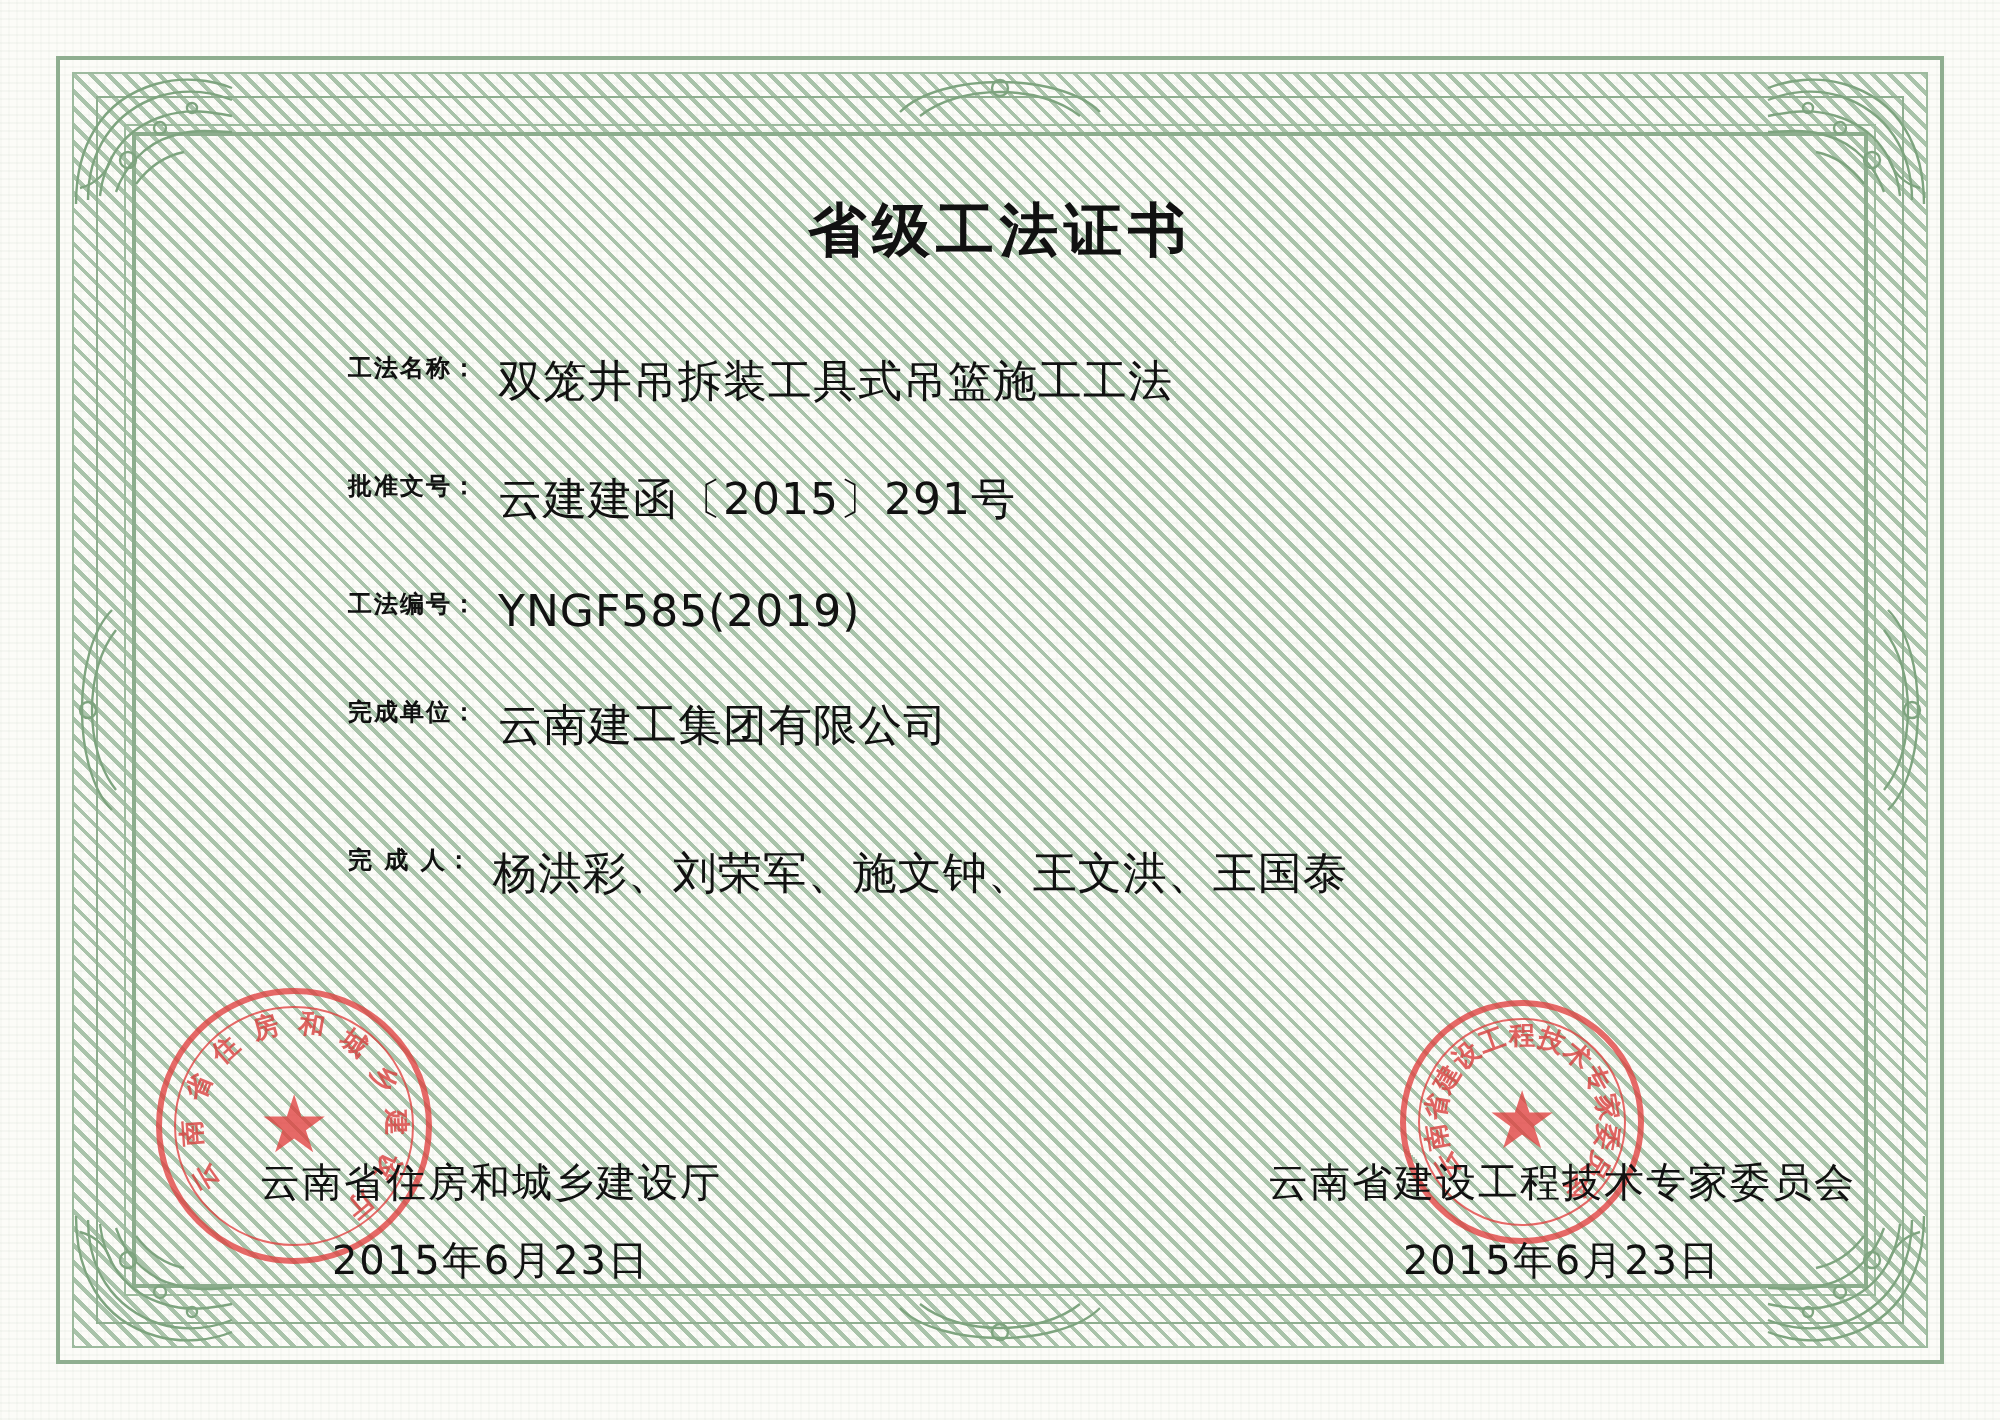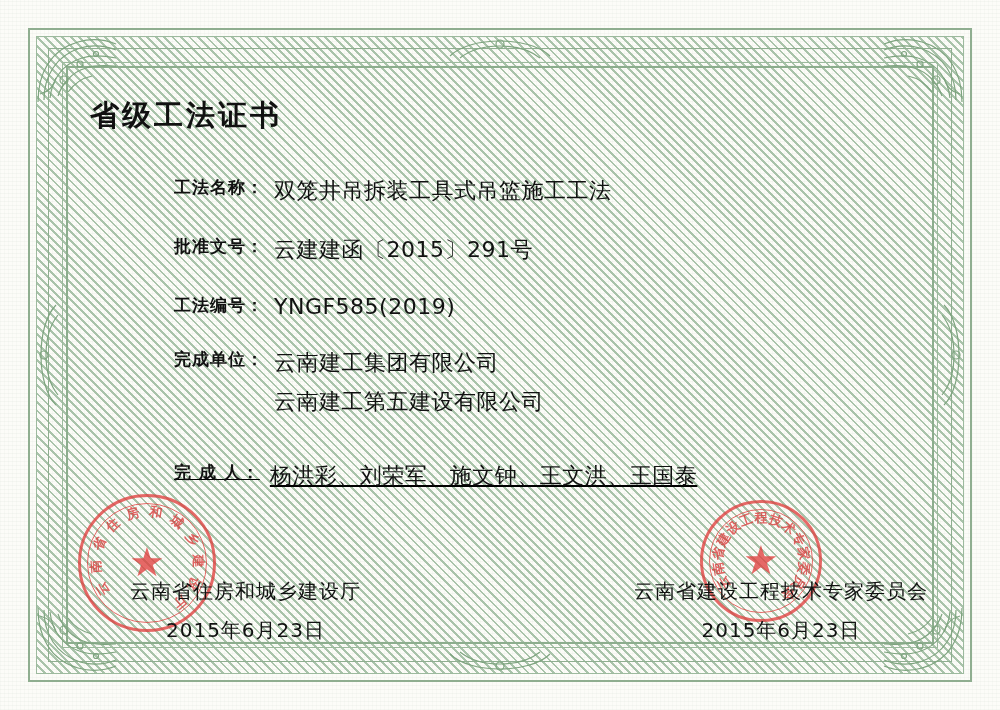--- a/index.html
+++ b/index.html
@@ -93,60 +93,60 @@
   
   .content {
     position: absolute;
     left: 90px;
     top: 80px;
     right: 90px;
     bottom: 80px;
   }
 
   .doc-title {
-    text-align: left;
+    text-align: center;
     font-family: "DejaVu Sans", sans-serif;
     font-weight: bold;
     font-size: 29px;
     letter-spacing: 3px;
     color: #111;
     margin-top: 16px;
   }
 
   .fields {
     margin-top: 40px;
     padding-left: 84px;
   }
   .field-row {
     display: flex;
     align-items: flex-start;
     margin-bottom: 29px;
   }
   .field-label {
     font-family: "DejaVu Sans", sans-serif;
     font-weight: bold;
-    font-size: 17px;
+    font-size: 12px;
     color: #111;
     white-space: nowrap;
     flex: 0 0 auto;
     letter-spacing: 1px;
   }
   .field-value {
     font-family: "DejaVu Sans", sans-serif;
     font-size: 22px;
     color: #111;
     margin-left: 10px;
     letter-spacing: 0.5px;
   }
   .field-value .line2 {
     display: block;
     margin-top: 9px;
   }
   .row-units { margin-bottom: 44px; }
-  .row-people { margin-bottom: 17px; text-decoration: underline; }
+  .row-people { margin-bottom: 17px; }
 
   
   .seal {
     position: absolute;
     border-radius: 50%;
     border: 3px solid #e0403f;
     opacity: 0.78;
   }
   .seal .star {
     position: absolute;
@@ -303,21 +303,20 @@
 
       <div class="field-row">
         <div class="field-label">工法编号：</div>
         <div class="field-value">YNGF585(2019)</div>
       </div>
 
       <div class="field-row row-units">
         <div class="field-label">完成单位：</div>
         <div class="field-value">
           <span>云南建工集团有限公司</span>
-          <span class="line2">云南建工第五建设有限公司</span>
         </div>
       </div>
 
       <div class="field-row row-people">
         <div class="field-label">完 成 人：</div>
         <div class="field-value">杨洪彩、刘荣军、施文钟、王文洪、王国泰</div>
       </div>
 
     </div>
   </div>

